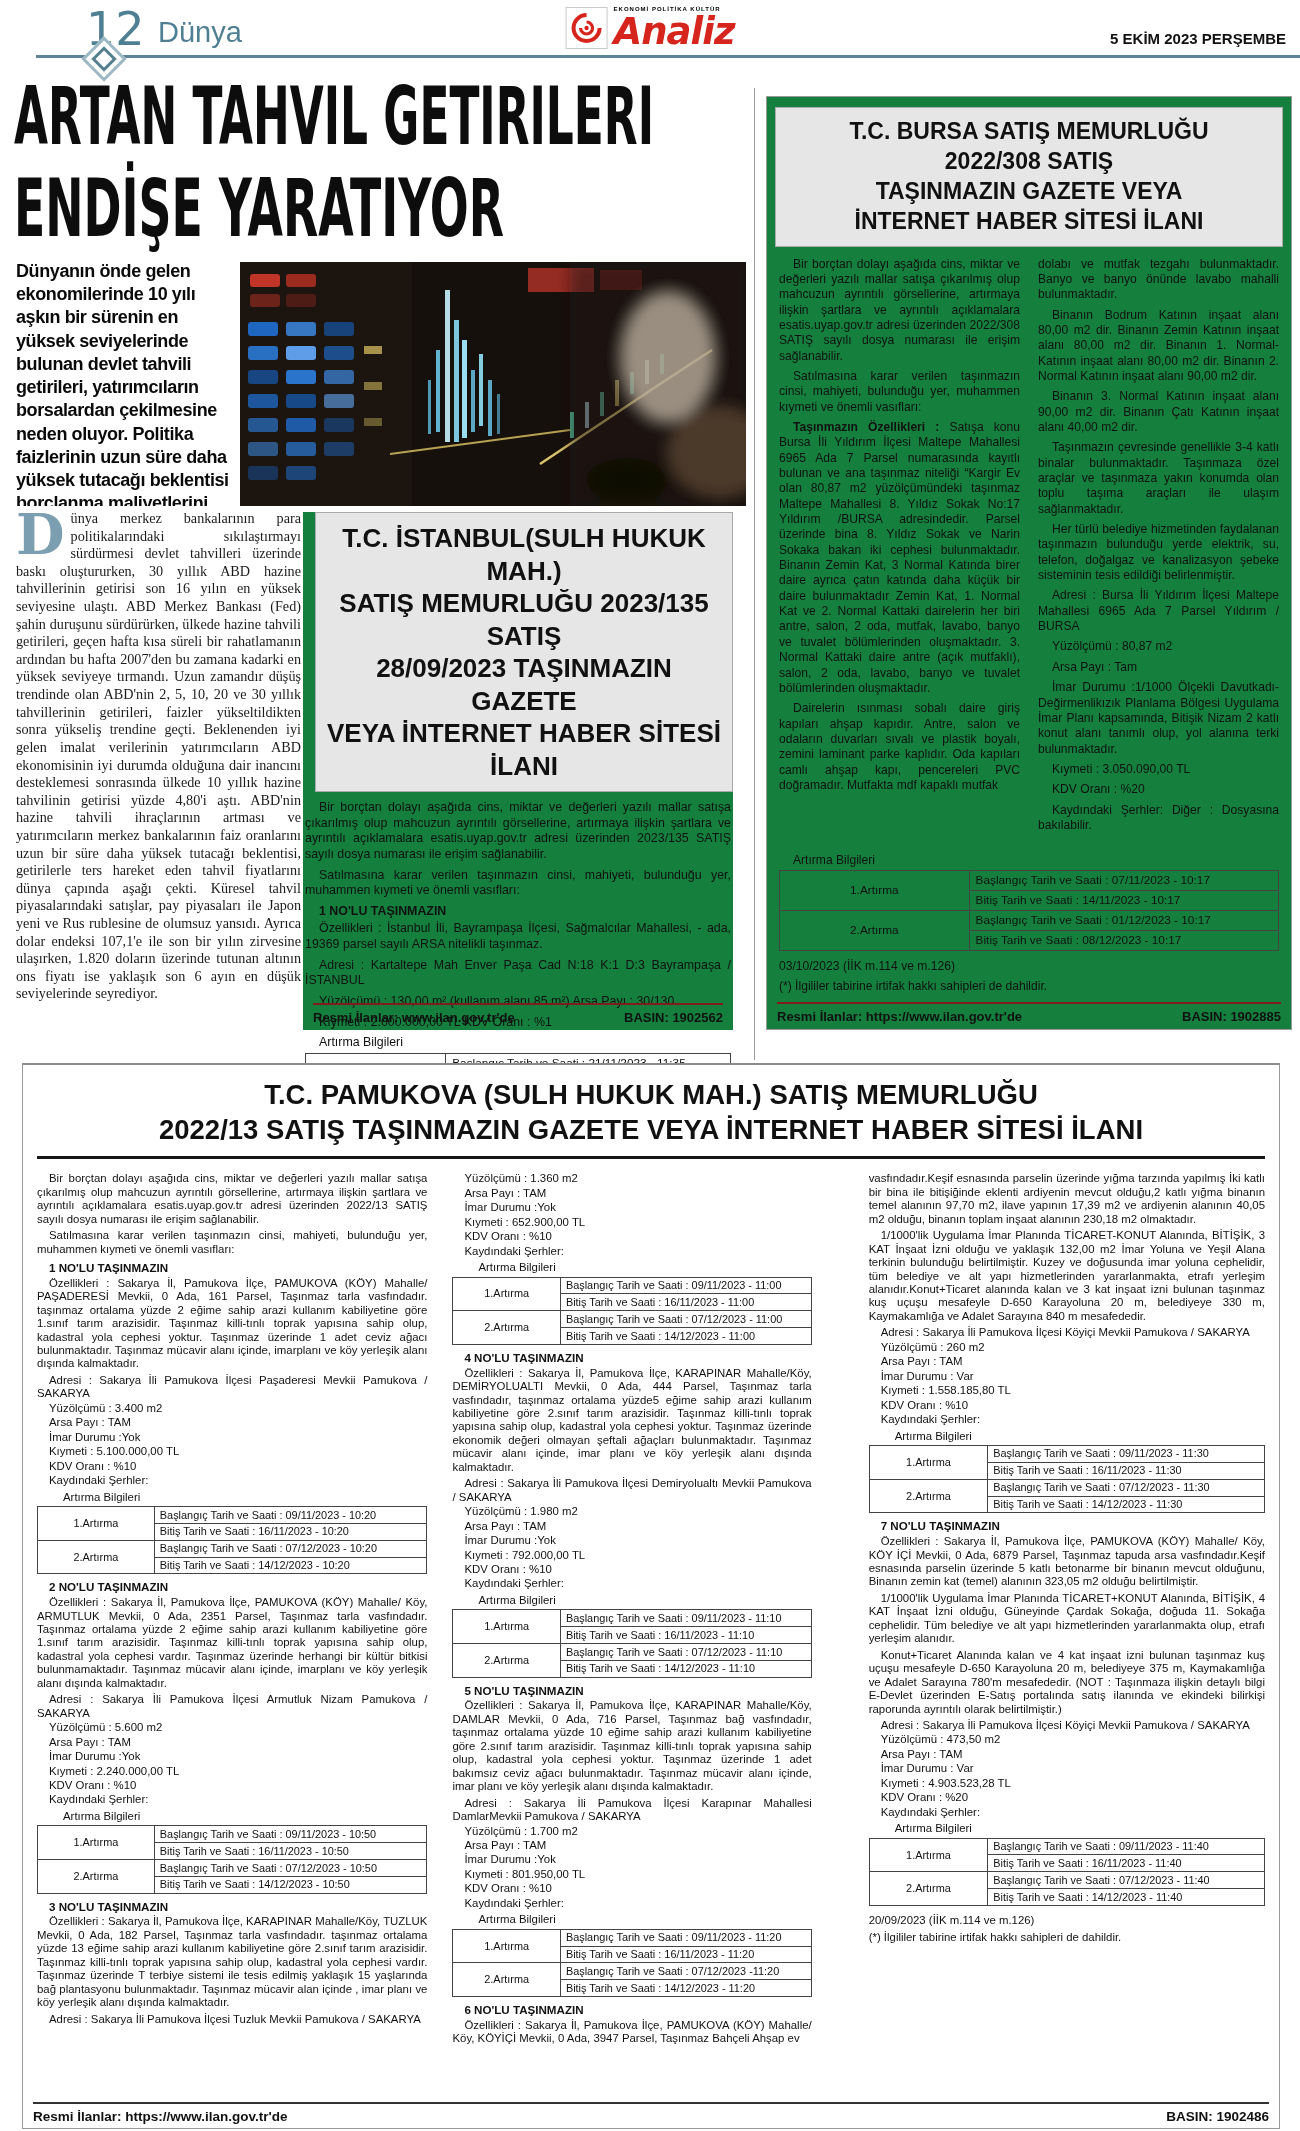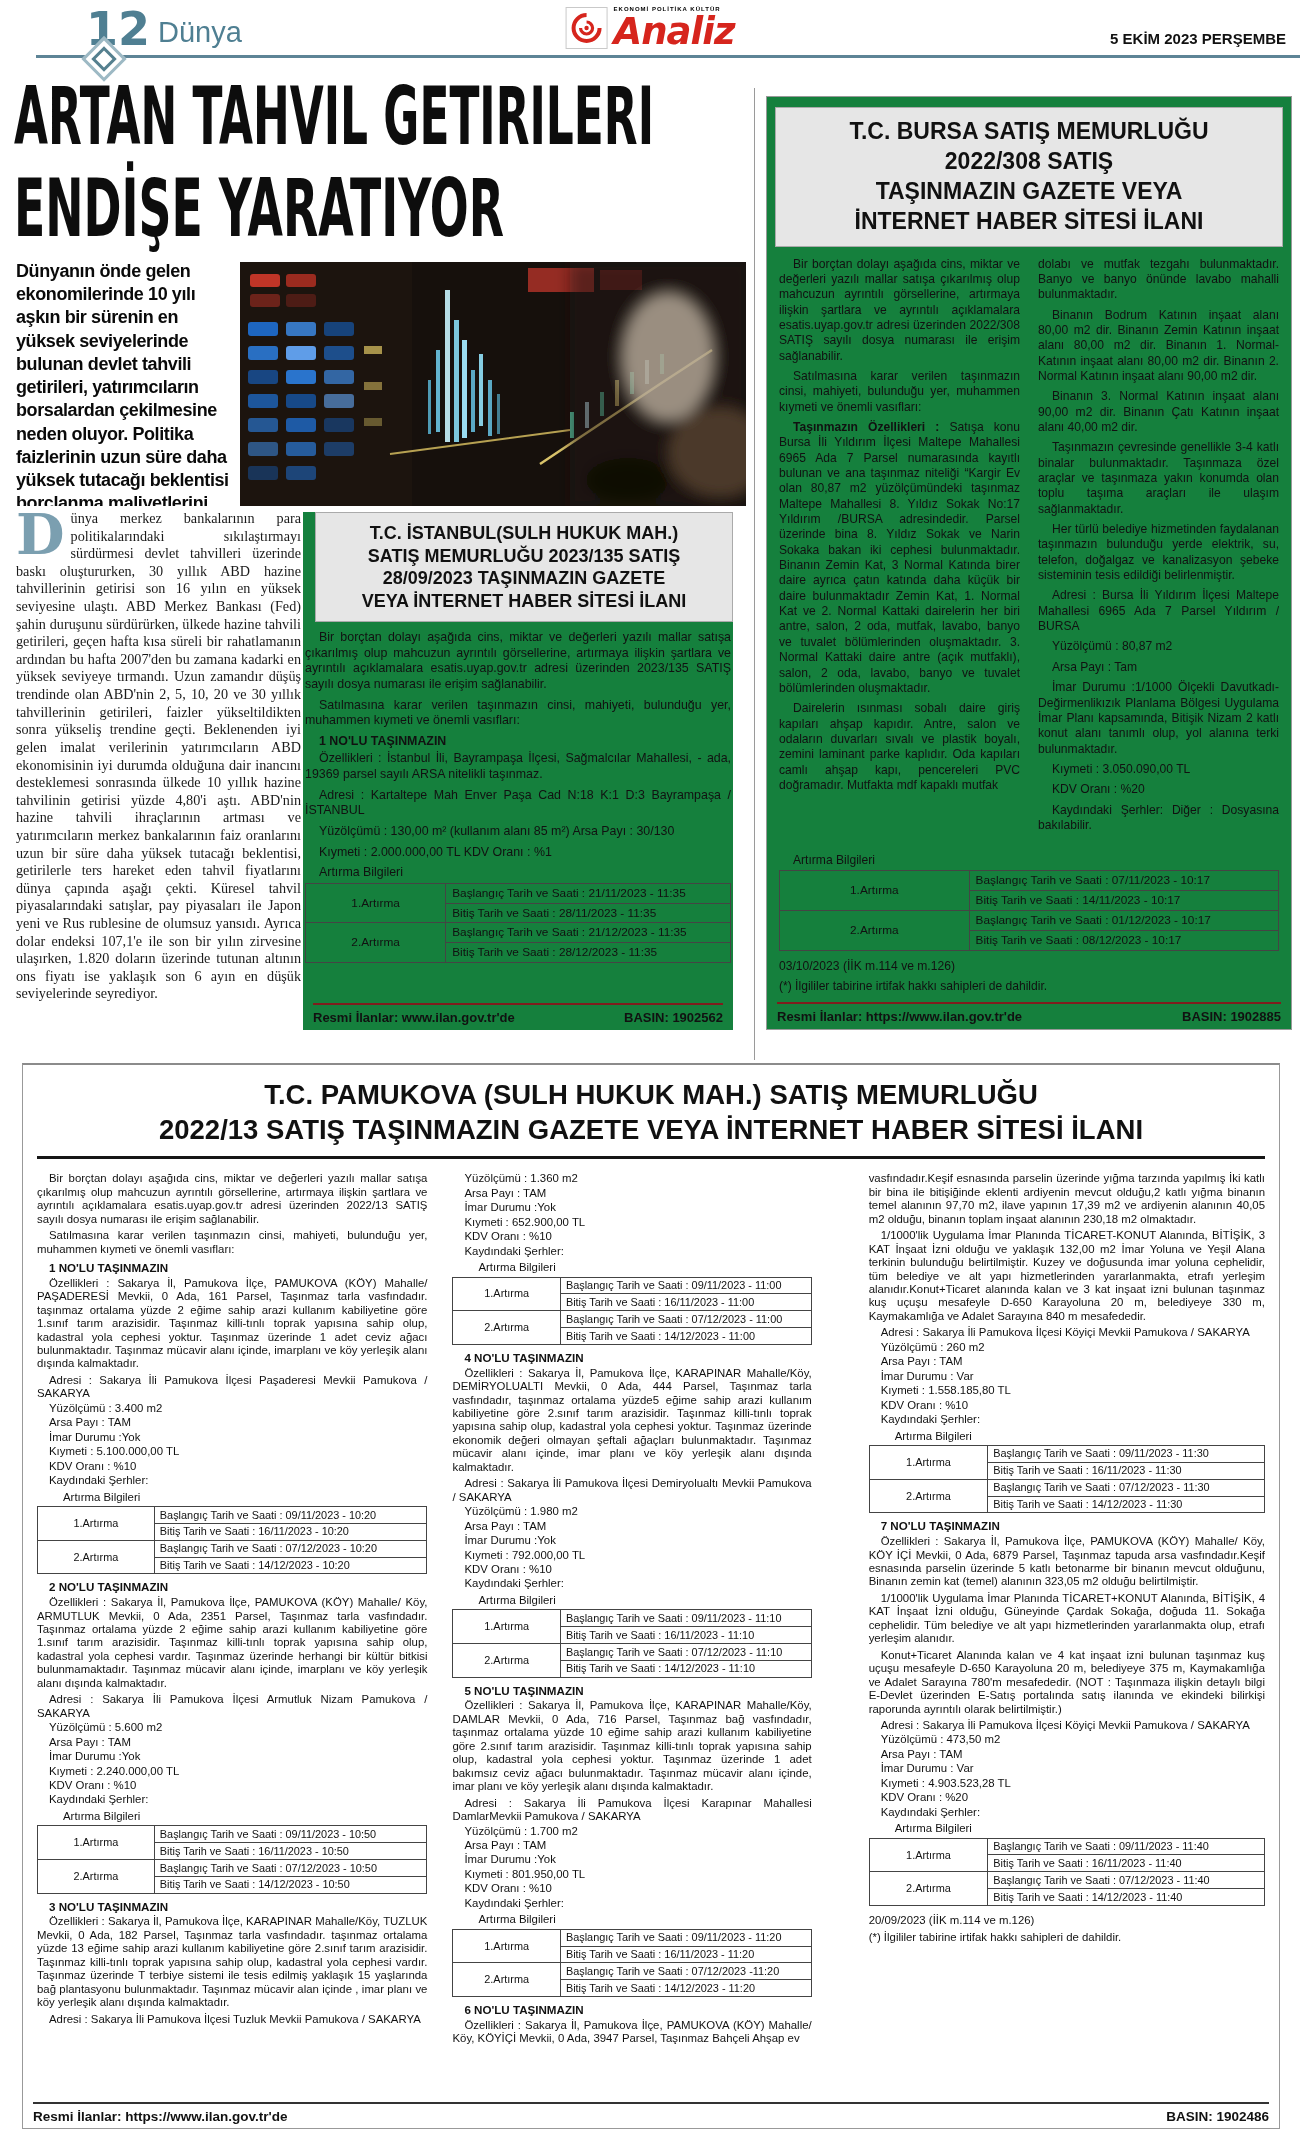--- a/index.html
+++ b/index.html
@@ -1,21 +1,21 @@
 <!DOCTYPE html>
 <html><head>
 <meta charset="utf-8">
 <style>
   html,body{margin:0;padding:0;background:#fff;}
   .page{position:relative;width:1300px;height:2131px;background:#fff;overflow:hidden;
         font-family:"Liberation Sans",sans-serif;color:#111;}
 
   
   .masthead{position:absolute;top:0;left:0;width:1300px;height:62px;}
-  .pagenum{position:absolute;left:86px;top:2px;font-size:46px;color:#4f7f92;font-weight:700;
+  .pagenum{position:absolute;left:86px;top:2px;font-size:46px;color:#4f7f92;font-weight:400;
            font-family:"DejaVu Sans",sans-serif;}
   .sectionname{position:absolute;left:158px;top:16px;font-size:29px;color:#4f7f92;}
   .logo{position:absolute;left:50%;top:6px;transform:translateX(-50%);display:flex;align-items:center;gap:6px;}
   .logo-icon{width:40px;height:40px;background:#fff;border:1px solid #c9c9c9;}
   .logo-textwrap{display:flex;flex-direction:column;line-height:1;}
   .logo-tagline{font-size:6px;letter-spacing:1px;color:#000;font-weight:bold;margin-bottom:1px;}
   .logo-name{font-size:37px;font-weight:bold;font-style:italic;color:#d6251d;letter-spacing:-1px;
              font-family:"DejaVu Sans",sans-serif;}
   .issuedate{position:absolute;right:14px;top:30px;font-size:15px;font-weight:bold;}
   .mast-rule{position:absolute;left:36px;right:0;top:55px;height:3px;background:#5d8496;}
@@ -43,21 +43,21 @@
   .notice p{margin:0 0 5px;text-align:justify;text-indent:14px;}
   .nh{font-weight:bold;text-indent:14px;margin:2px 0;}
   .alab{text-indent:14px;margin:4px 0 2px;}
   .atable{width:100%;border-collapse:collapse;margin:0 0 8px;}
   .atable td{border:1px solid #444;padding:2px 6px;}
   .atable td.alabel{text-align:center;vertical-align:middle;width:33%;}
   .nfooter{position:absolute;left:10px;right:10px;bottom:5px;border-top:2px solid #7f1d1d;
            display:flex;justify-content:space-between;font-weight:bold;font-size:13px;padding-top:5px;}
 
   .istanbul{left:303px;top:450px;width:430px;height:518px;}
-  .istanbul .ntitle{font-size:18px;line-height:1.25;margin-left:12px;}
+  .istanbul .ntitle{font-size:26px;line-height:1.25;margin-left:12px;}
   .istanbul .nbody{font-size:12.4px;line-height:1.26;padding:8px 2px;height:352px;overflow:hidden;}
   .istanbul .atable td{font-size:11.8px;}
 
   .bursa{left:766px;top:34px;width:526px;height:934px;border:1px solid #999;padding:0 12px;}
   .bursa .ntitle{font-size:23px;line-height:1.3;margin:10px -4px 0;}
   .bursa .nbody{font-size:12.1px;line-height:1.27;padding-top:10px;height:828px;overflow:hidden;}
   .bursa .cols{display:flex;gap:18px;height:592px;overflow:hidden;}
   .bursa .bcol{width:50%;}
   .bursa .atable td{font-size:11.8px;}
   .bursa .atable td.alabel{width:38%;}

